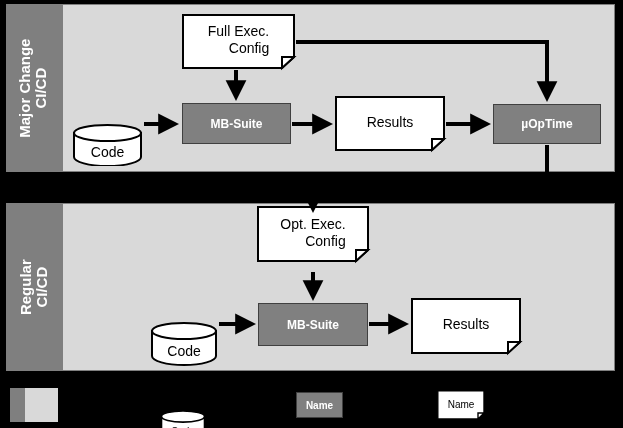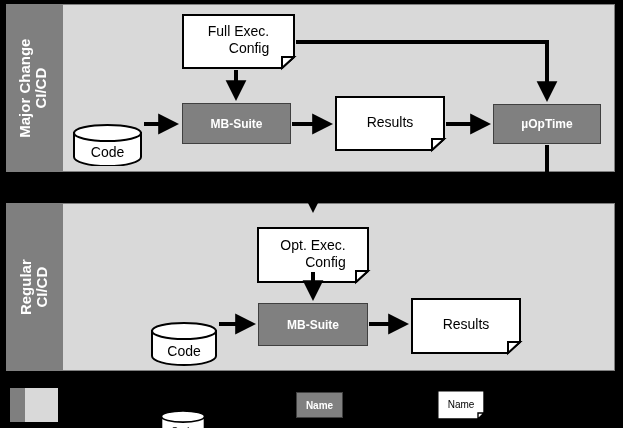--- a/index.html
+++ b/index.html
@@ -179,21 +179,21 @@
 
   <div class="lane" style="left:62px; top:203px; width:553px; height:168px;"></div>
 
   <div class="lane-header" style="left:6px; top:203px; width:56px; height:168px;">
     <div class="lane-header-text">
       <span>Regular</span><br>
       <span>CI/CD</span>
     </div>
   </div>
 
-  <div class="doc-wrap" style="left:257px; top:227px; width:112px; height:56px;">
+  <div class="doc-wrap" style="left:257px; top:206px; width:112px; height:56px;">
     <svg width="112" height="56" viewBox="0 0 112 56">
       <path d="M1,1 L111,1 L111,44 L99,55 L1,55 Z" fill="#ffffff" stroke="#000000" stroke-width="2" stroke-linejoin="miter"></path>
       <path d="M111,44 L99,44 L99,55 Z" fill="#ffffff" stroke="#000000" stroke-width="2" stroke-linejoin="miter"></path>
     </svg>
     <div class="doc-label">Opt. Exec.
 Config</div>
   </div>
 
   <div class="cyl-wrap" style="left:150px; top:302px; width:68px; height:44px;">
     <svg width="68" height="44" viewBox="0 0 68 44">

